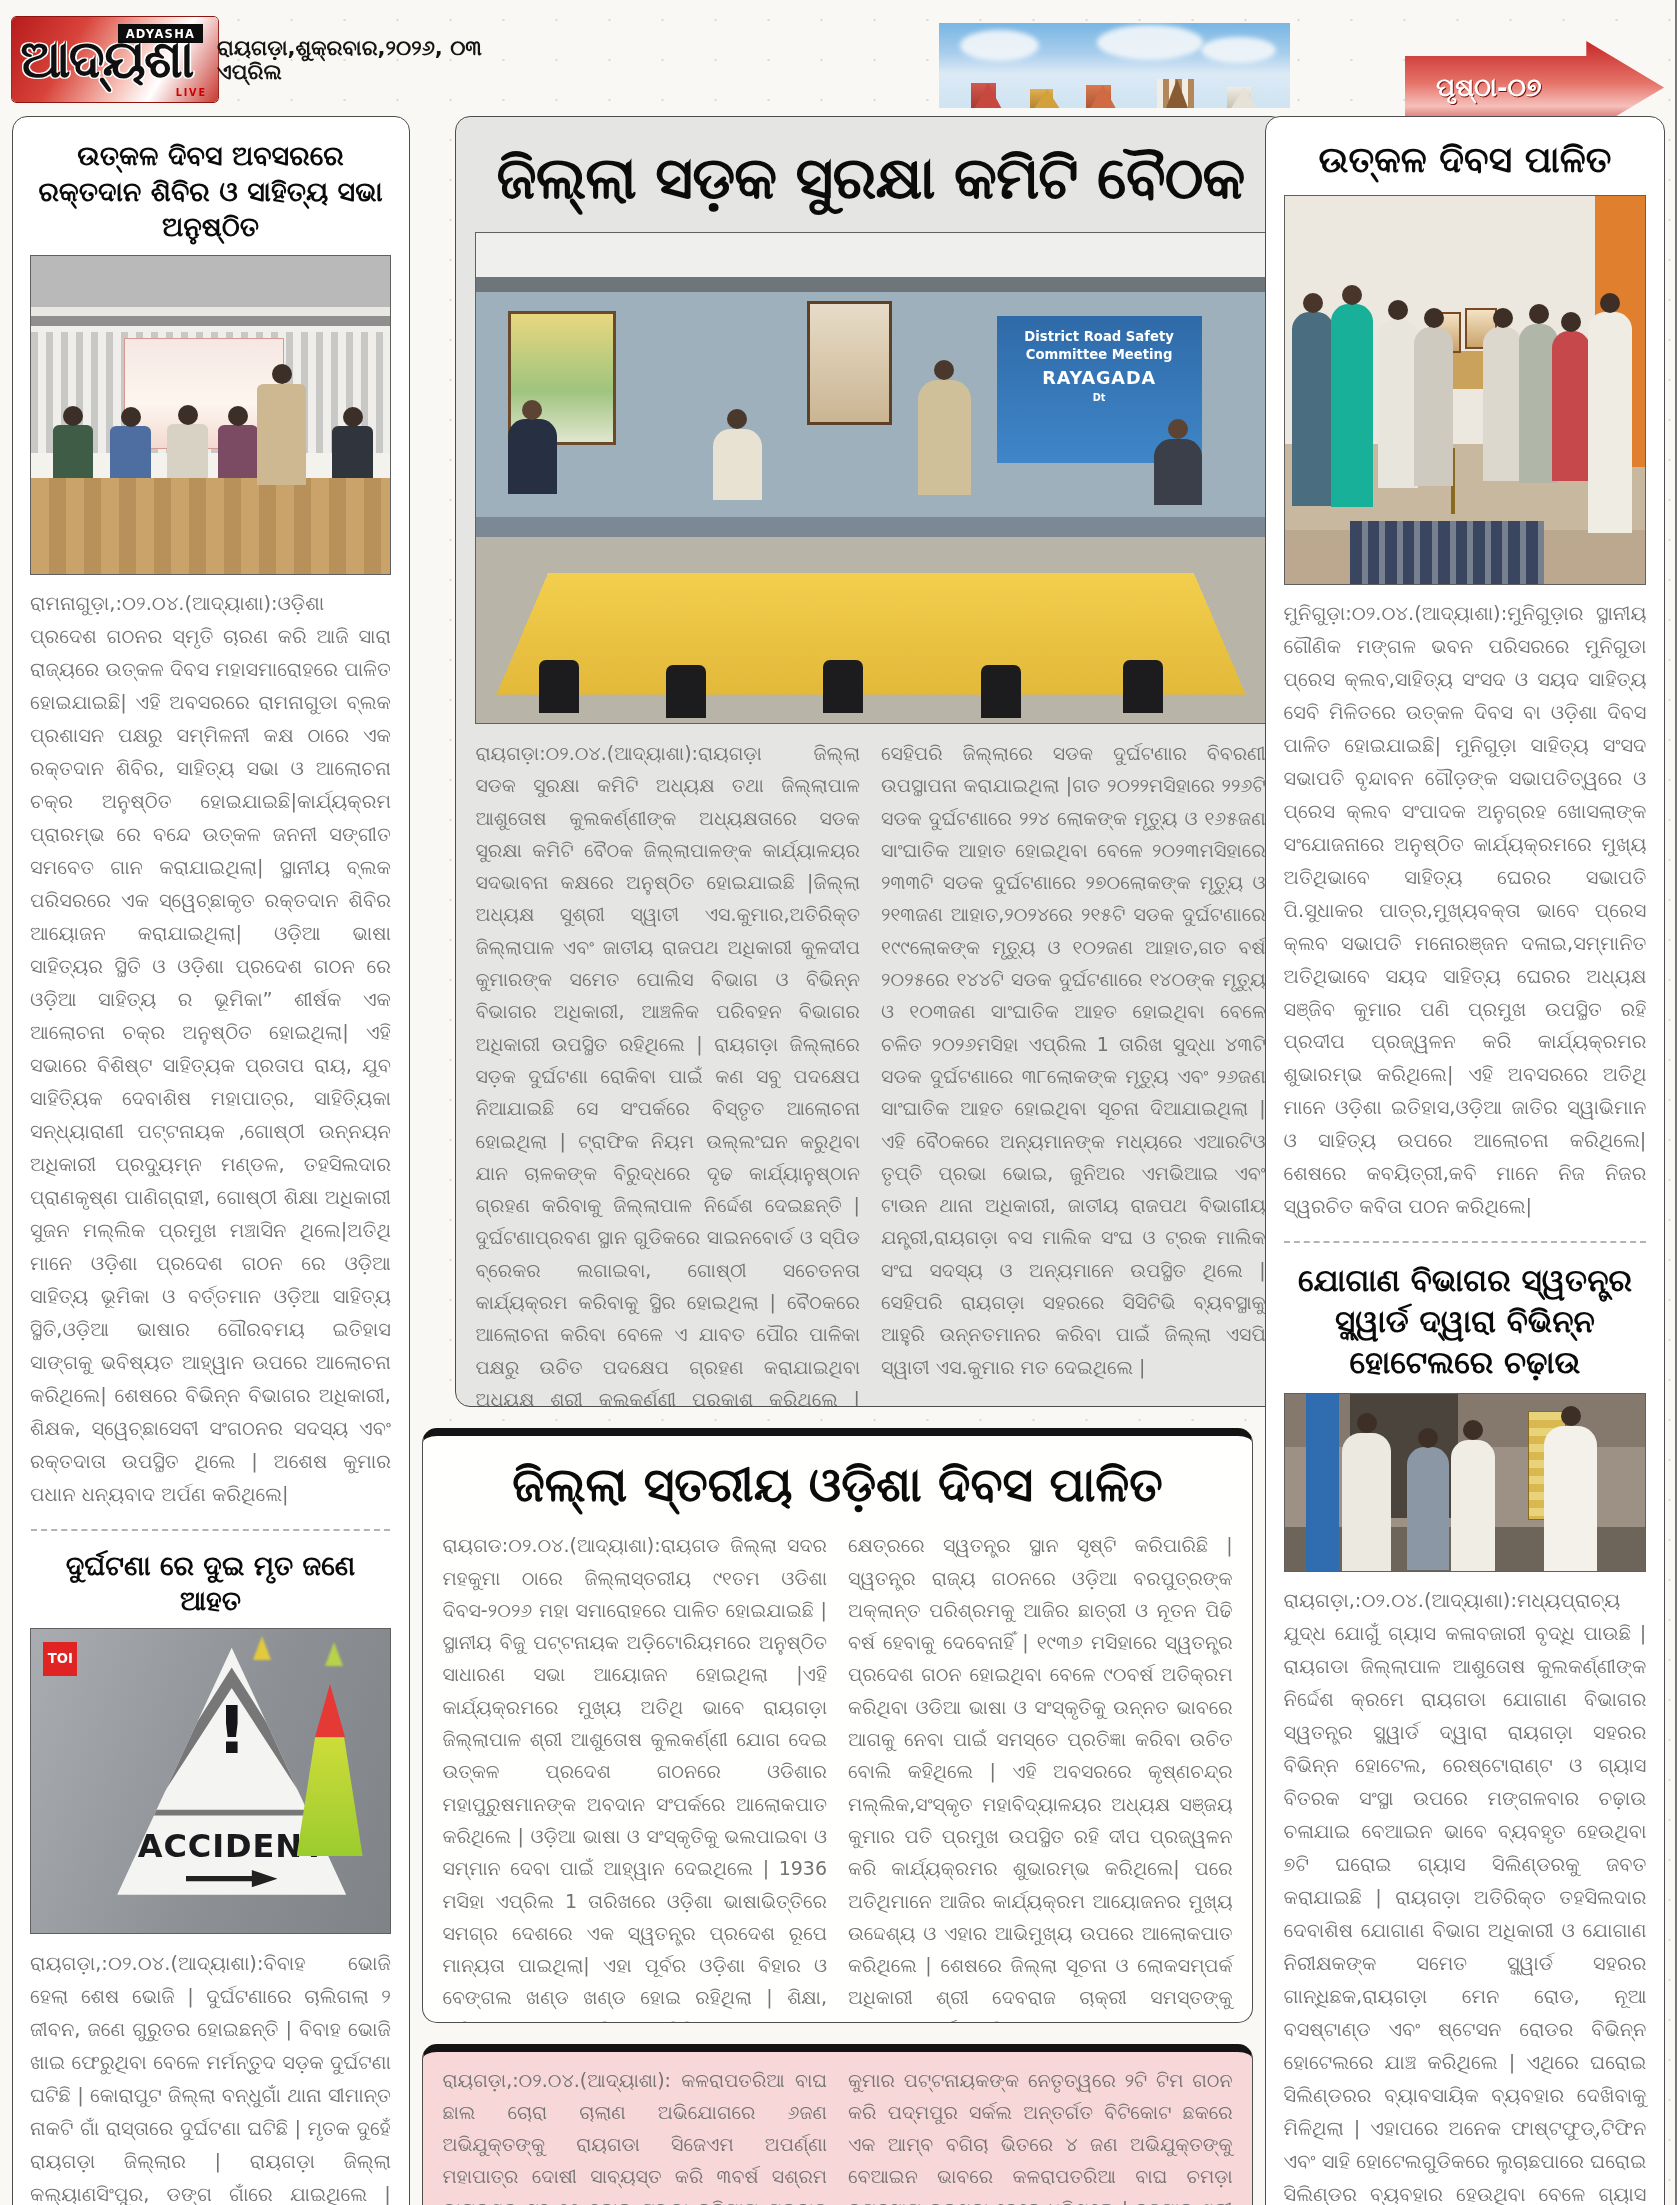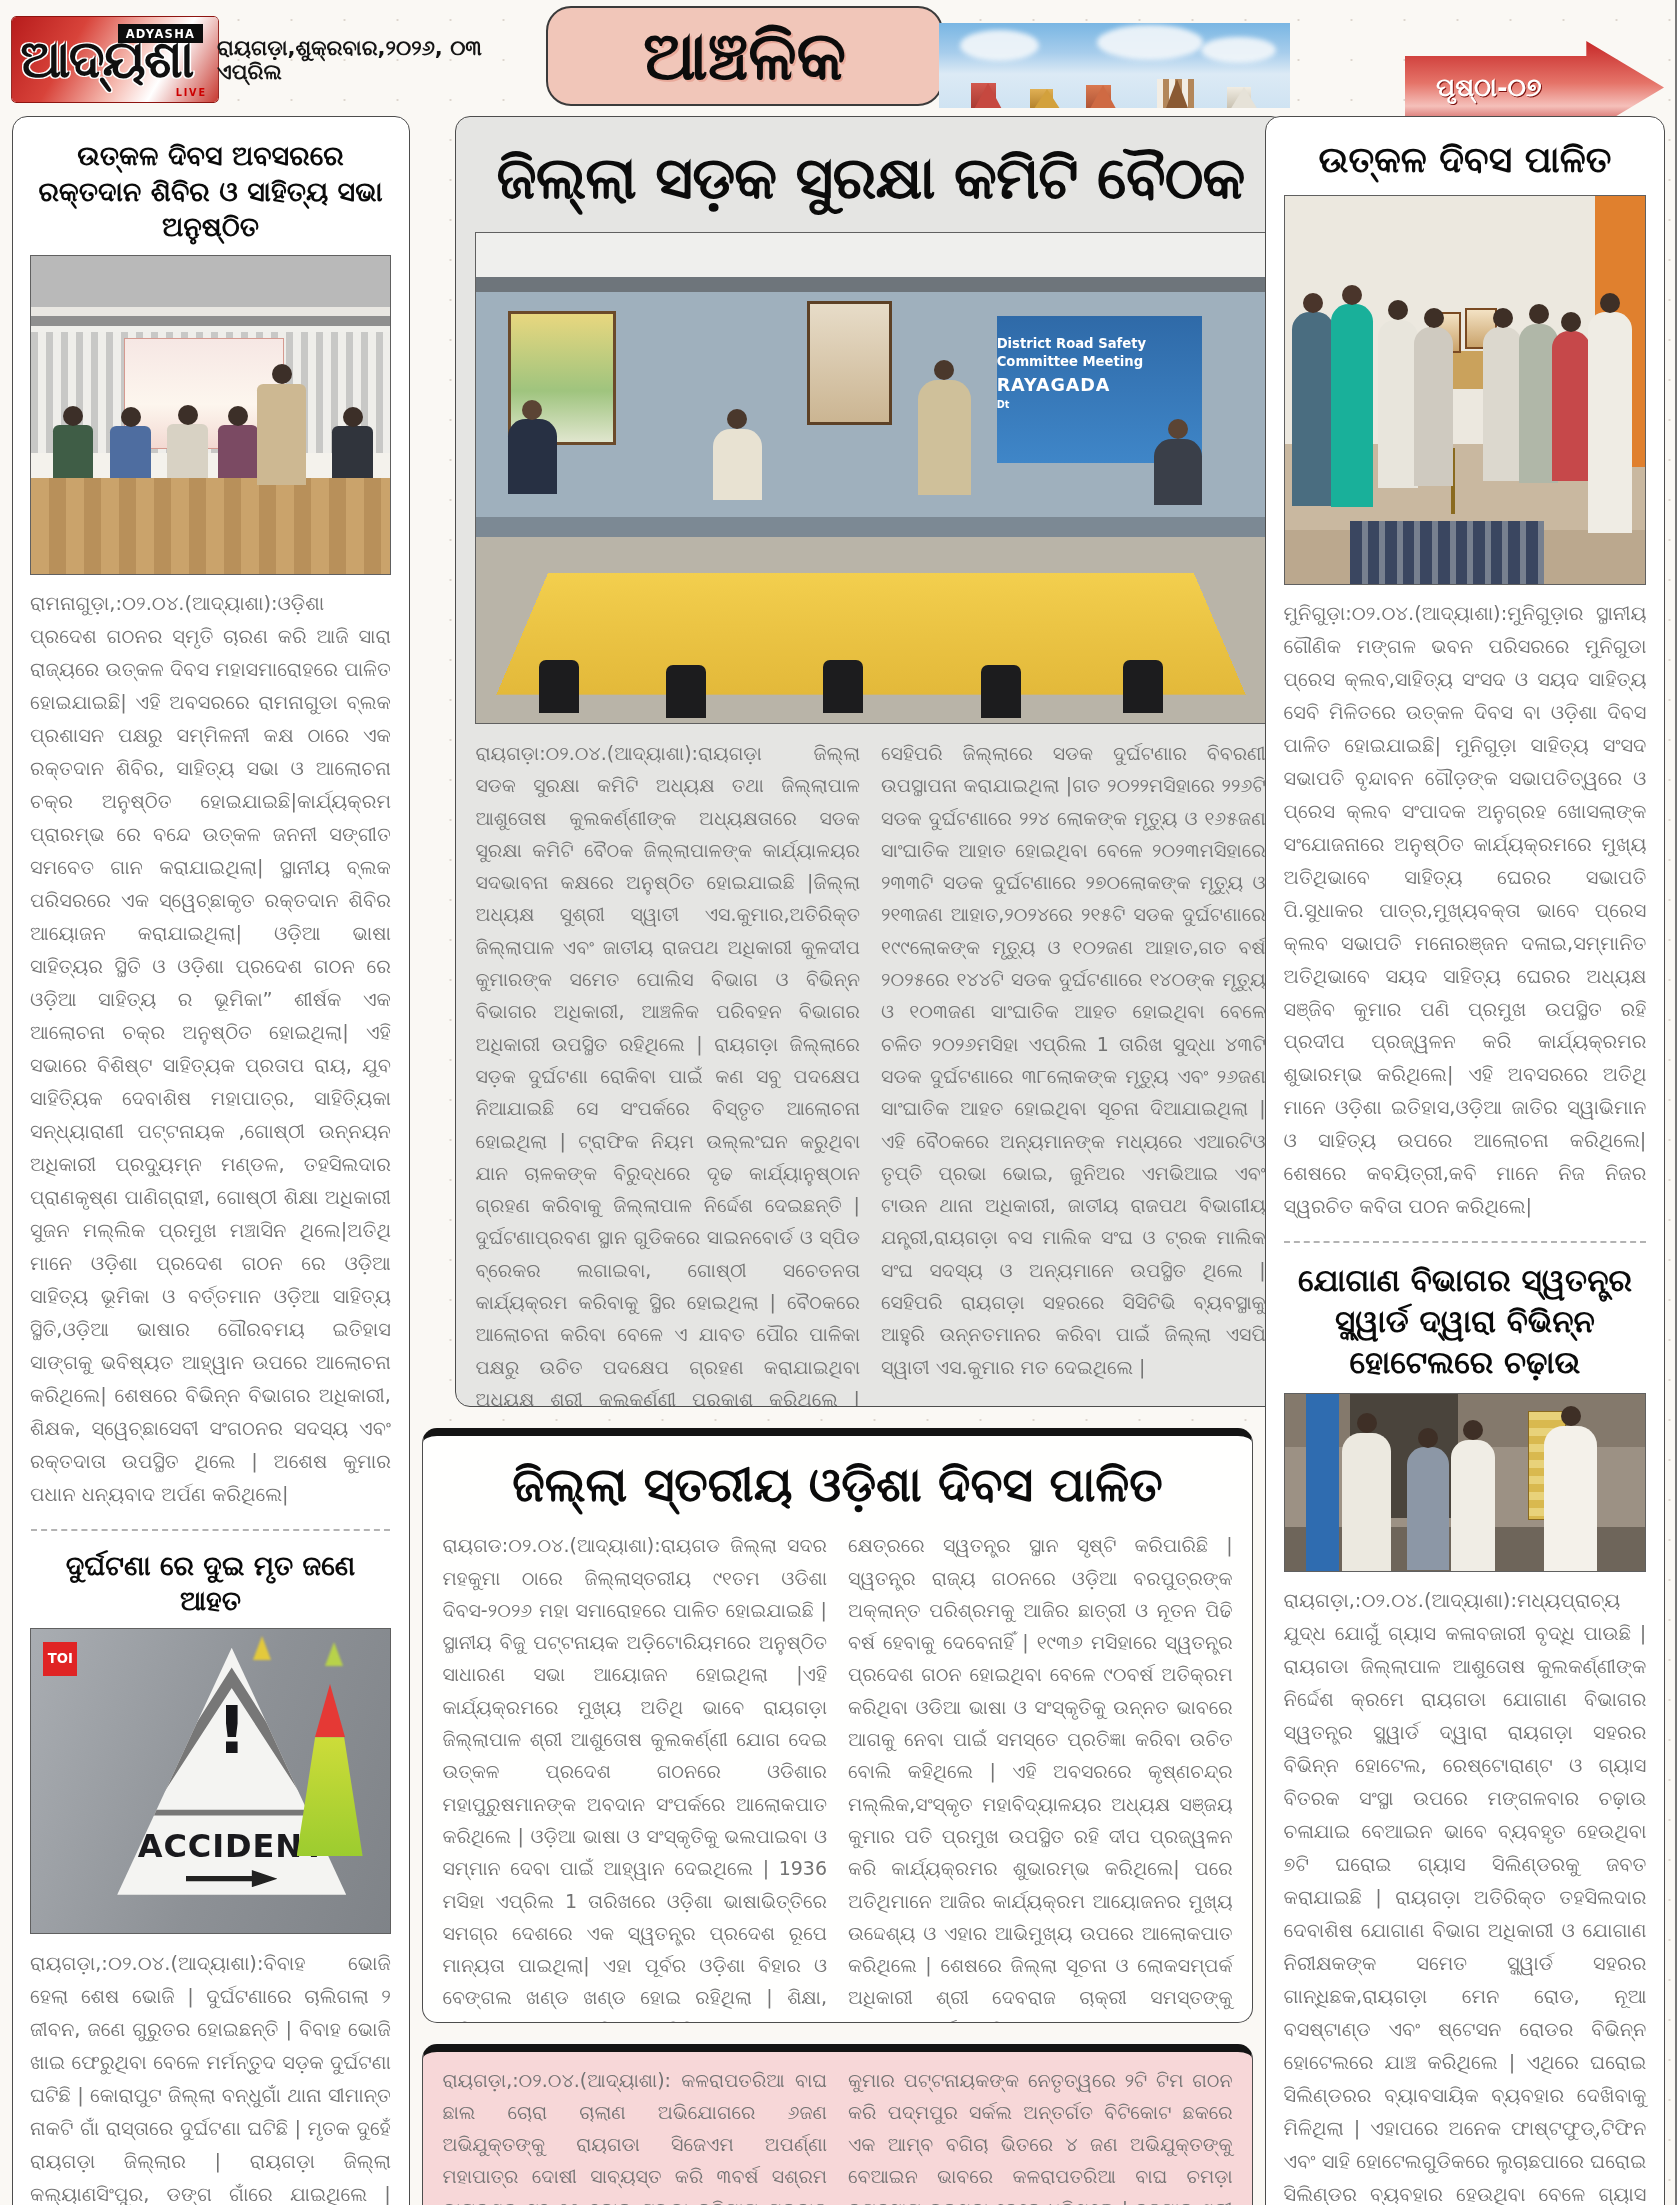--- a/index.html
+++ b/index.html
@@ -61,21 +61,21 @@
     background:repeating-linear-gradient(90deg,#caa36b 0 17.6px,#b8905a 17.6px 35px);}
   .ph-meeting .cloth{position:absolute;left:0;bottom:22%;width:100%;height:16%;background:#f4f2ec;}
   .person{position:absolute;border-radius:6.2px 6.2px 0 0;}
   .head{position:absolute;width:20px;height:20px;border-radius:50%;background:#3c2f28;left:50%;transform:translateX(-50%);top:-19.4px;}
   
   .ph-road{height:490px;background:linear-gradient(#efefed 0 10%,#9fb0bd 10% 58%,#7c8994 58% 62%,#b9b4a8 62% 100%);}
   .ph-road .beam{position:absolute;left:0;top:9%;width:100%;height:3%;background:#6e757b;}
   .ph-road .mapframe{position:absolute;left:4%;top:16%;width:13%;height:26%;background:linear-gradient(#e8d77f,#9fc47e 60%,#e0e6ce);border:3.5px solid #6b4a2a;}
   .ph-road .portrait{position:absolute;left:42%;top:14%;width:10%;height:24%;background:linear-gradient(#e7dcc8,#cbb592);border:3.5px solid #5d4126;}
   .ph-road .banner2{position:absolute;right:8%;top:17%;width:26%;height:30%;background:linear-gradient(#2f6aa8,#3f86c8);
-    color:#fff;text-align:left;font-weight:700;padding-top:19px;box-sizing:border-box;}
+    color:#fff;text-align:center;font-weight:700;padding-top:12px;box-sizing:border-box;}
   .ph-road .banner2 .l1{font-size:13.2px;line-height:1.35;}
   .ph-road .banner2 .l2{font-size:17.6px;margin-top:4.4px;letter-spacing:0.9px;}
   .ph-road .banner2 .l3{font-size:9.7px;margin-top:4.4px;}
   .ph-road .ytable{position:absolute;left:6%;bottom:6%;width:88%;height:26%;background:linear-gradient(#f3cf4e,#e3b93a);
     transform:perspective(265px) rotateX(18deg);}
   .ph-road .chair{position:absolute;width:40px;height:53px;background:#1c1c1e;border-radius:7px 7px 0 0;}
   
   .ph-group{height:388px;background:linear-gradient(#ece8df 0 64%,#c9b8a0 64% 86%,#bba88e 86% 100%);}
   .ph-group .orange{position:absolute;right:0;top:0;width:14%;height:70%;background:#e0802e;}
   .ph-group .rug{position:absolute;left:18%;bottom:0;width:54%;height:16%;background:repeating-linear-gradient(90deg,#3a4660 0 11.5px,#77808f 11.5px 17.6px);}
@@ -108,23 +108,20 @@
 <div id="page">
 
   <div class="logo">
     <div class="logo-main">ଆଦ୍ୟଶା</div>
     <div class="logo-tag">ADYASHA</div>
     <div class="logo-live">LIVE</div>
   </div>
 
   <div class="dateline">ରାୟଗଡ଼ା,ଶୁକ୍ରବାର,୨୦୨୬, ୦୩ ଏପ୍ରିଲ</div>
 
-  <div class="section-box">
-    <span>ଆଞ୍ଚଳିକ</span>
-  </div>
 
   <div class="temple">
     <div class="cloud" style="left:6%;top:8%;width:79px;height:31px;"></div>
     <div class="cloud" style="left:45%;top:2%;width:106px;height:35px;"></div>
     <div class="cloud" style="right:4%;top:16%;width:75px;height:26.5px;"></div>
     <div class="spire" style="left:9%;">
       <div class="cone" style="border-bottom:32px solid #c6483f;"></div>
       <div class="base" style="width:25.6px;height:25px;background:linear-gradient(#d2584e,#a93a32);"></div>
     </div>
     <div class="spire" style="left:26%;">

